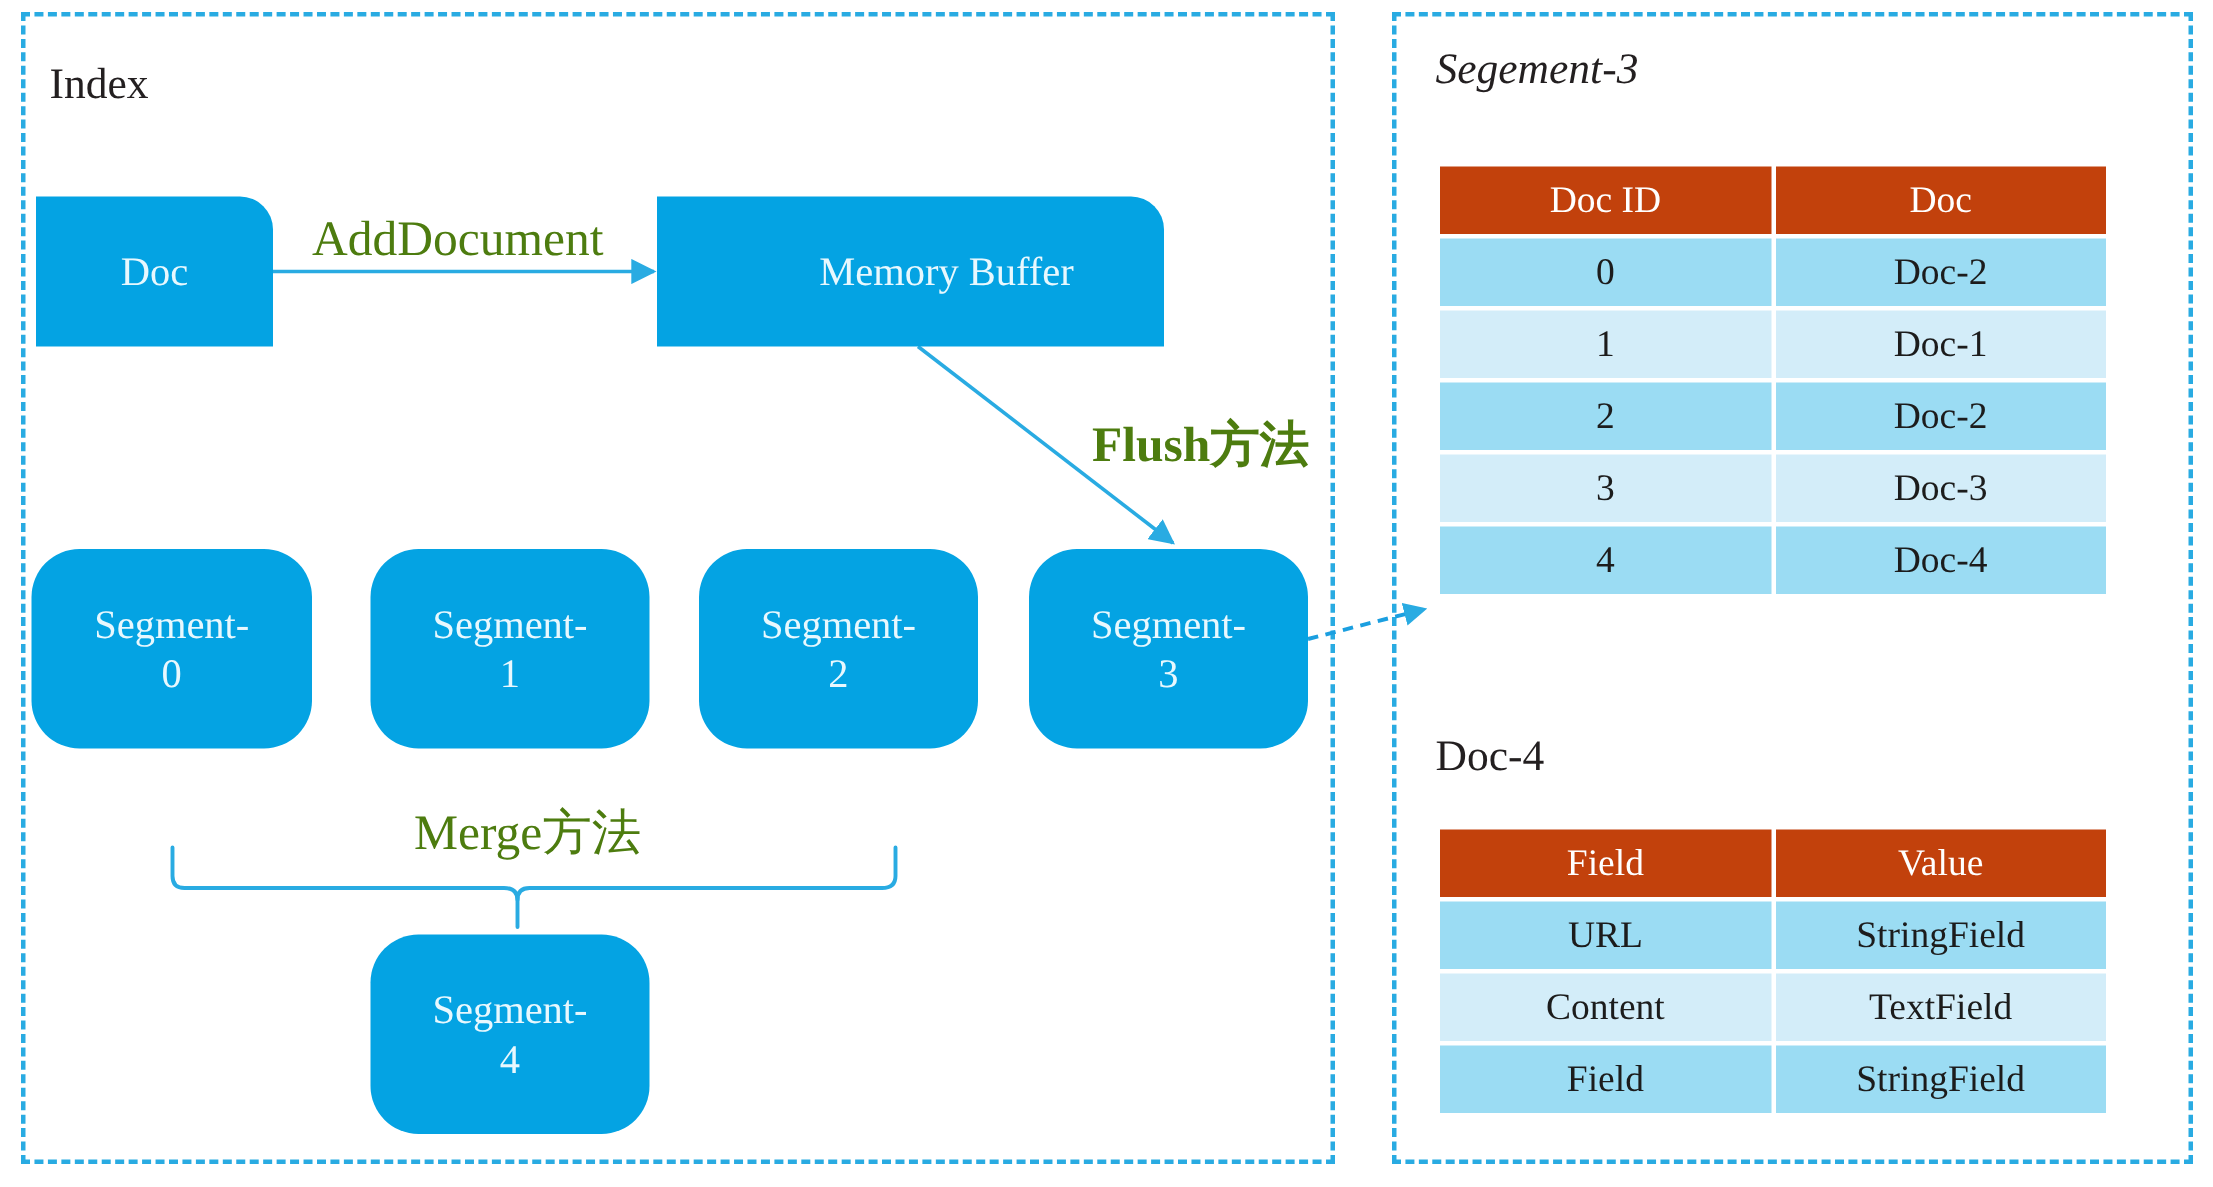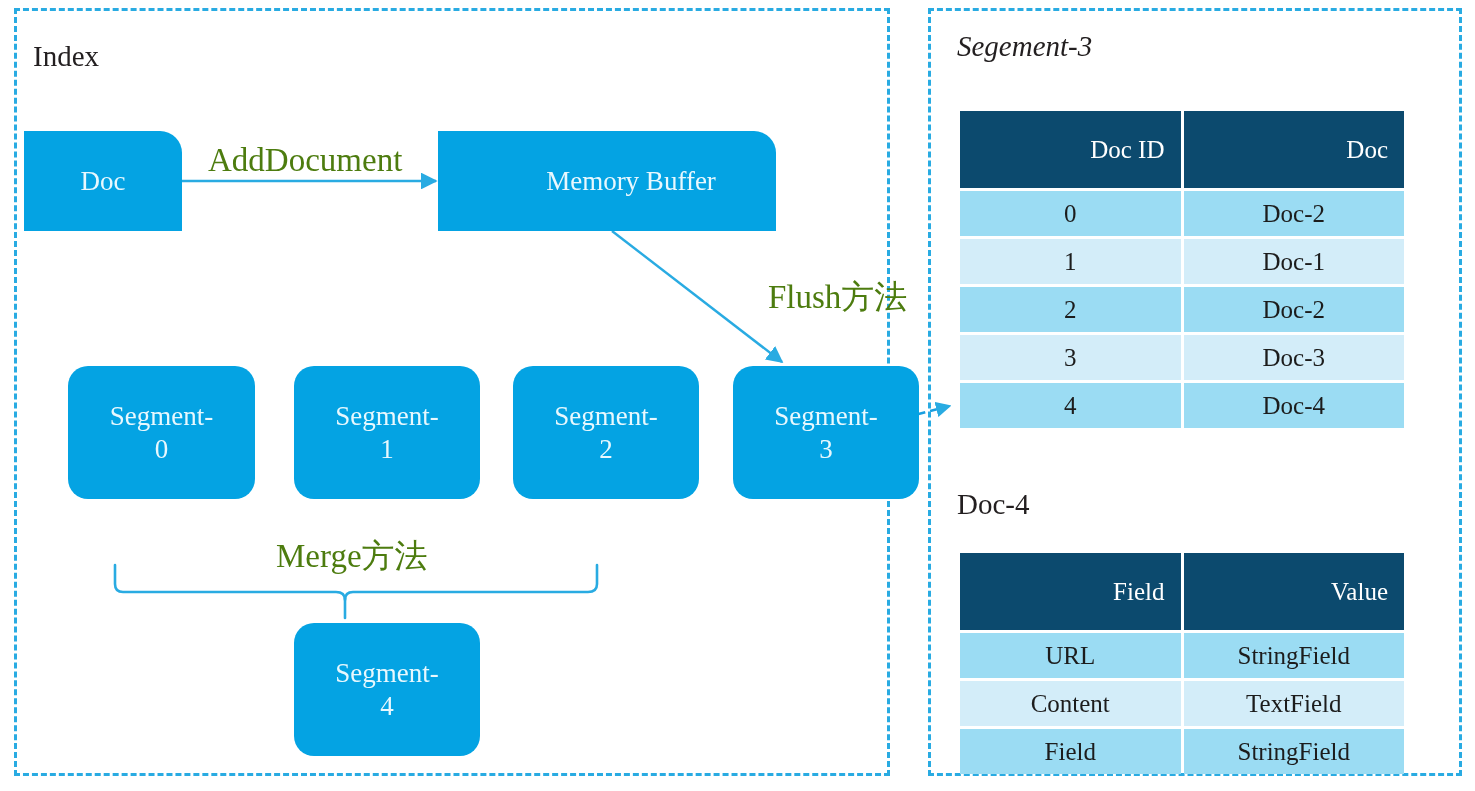--- a/index.html
+++ b/index.html
@@ -46,21 +46,21 @@
     color: #E8F8FE;
     display: flex;
     align-items: center;
     justify-content: center;
     text-align: center;
     font-size: 27px;
     line-height: 1.22;
     box-sizing: border-box;
   }
   .box.corner-tr { border-radius: 0 22px 0 0; }
-  .box.round     { border-radius: 20px; margin-left: 47px; }
+  .box.round     { border-radius: 32px; }
 
   #box-doc    { left: 24px;  top: 131px; width: 158px; height: 100px; }
   #box-membuf { left: 438px; top: 131px; width: 338px; height: 100px; padding-left: 48px; }
 
   #box-seg0 { left: 21px;  top: 366px; width: 187px; height: 133px; }
   #box-seg1 { left: 247px; top: 366px; width: 186px; height: 133px; }
   #box-seg2 { left: 466px; top: 366px; width: 186px; height: 133px; }
   #box-seg3 { left: 686px; top: 366px; width: 186px; height: 133px; }
   #box-seg4 { left: 247px; top: 623px; width: 186px; height: 133px; }
 
@@ -68,21 +68,21 @@
 
   
   .edge-label {
     position: absolute;
     font-size: 33px;
     color: #4d7c0f;
     white-space: nowrap;
     line-height: 1;
   }
   #lbl-adddocument { left: 208px; top: 144px; }
-  #lbl-flush       { left: 768px; top: 281px; }
+  #lbl-flush       { left: 728px; top: 281px; font-weight: bold; }
   #lbl-merge       { left: 276px; top: 540px; }
 
   
   #connectors {
     position: absolute;
     left: 0; top: 0;
     width: 1475px;
     height: 791px;
     pointer-events: none;
   }
@@ -92,26 +92,26 @@
     position: absolute;
     border-collapse: separate;
     border-spacing: 3px 3px;
     font-size: 25px;
     table-layout: fixed;
   }
   #table-seg3 { left: 957px; top: 108px; width: 450px; }
   #table-doc4 { left: 957px; top: 550px; width: 450px; }
 
   .dtable th {
-    background: #0c4a6e;
+    background: #c2410c;
     color: #ffffff;
     font-weight: normal;
     height: 45px;
-    text-align: right;
-    padding: 16px;
+    text-align: center;
+    padding: 0;
   }
   .dtable td {
     color: #1c1c1c;
     height: 45px;
     text-align: center;
     padding: 0;
   }
   .dtable tr.shade-a td { background: #9BDCF3; }
   .dtable tr.shade-b td { background: #D3EDF9; }
 </style>

